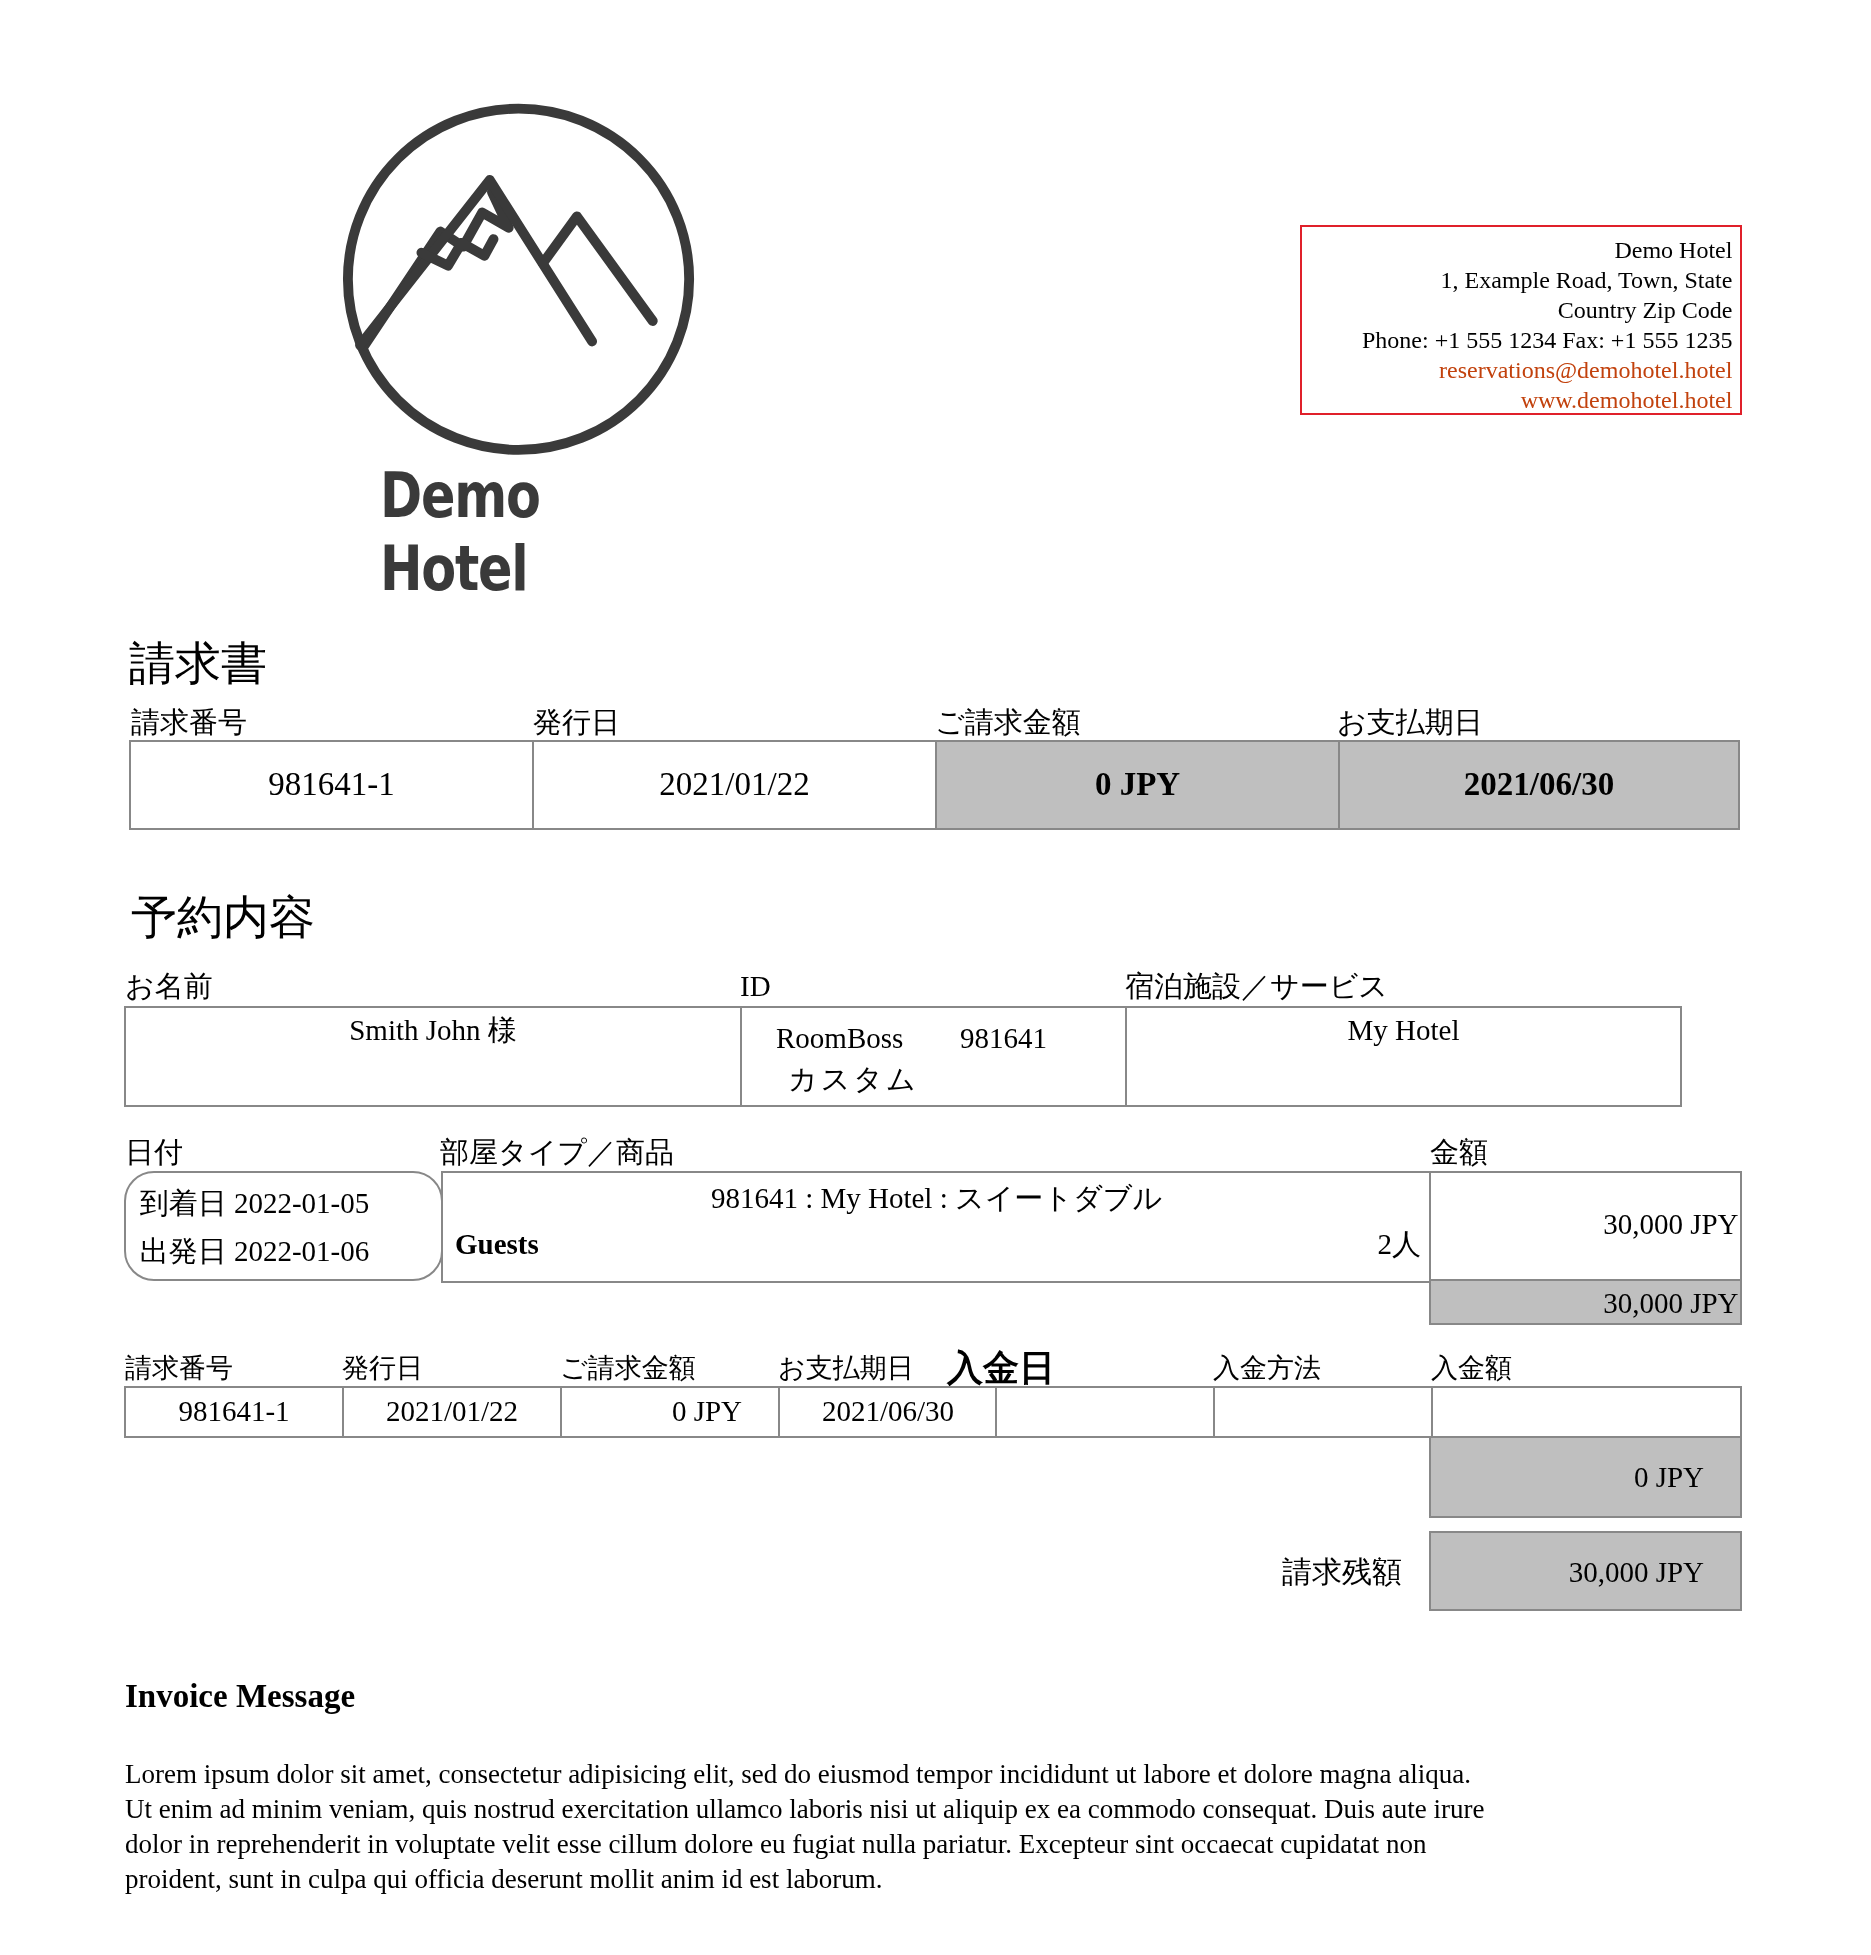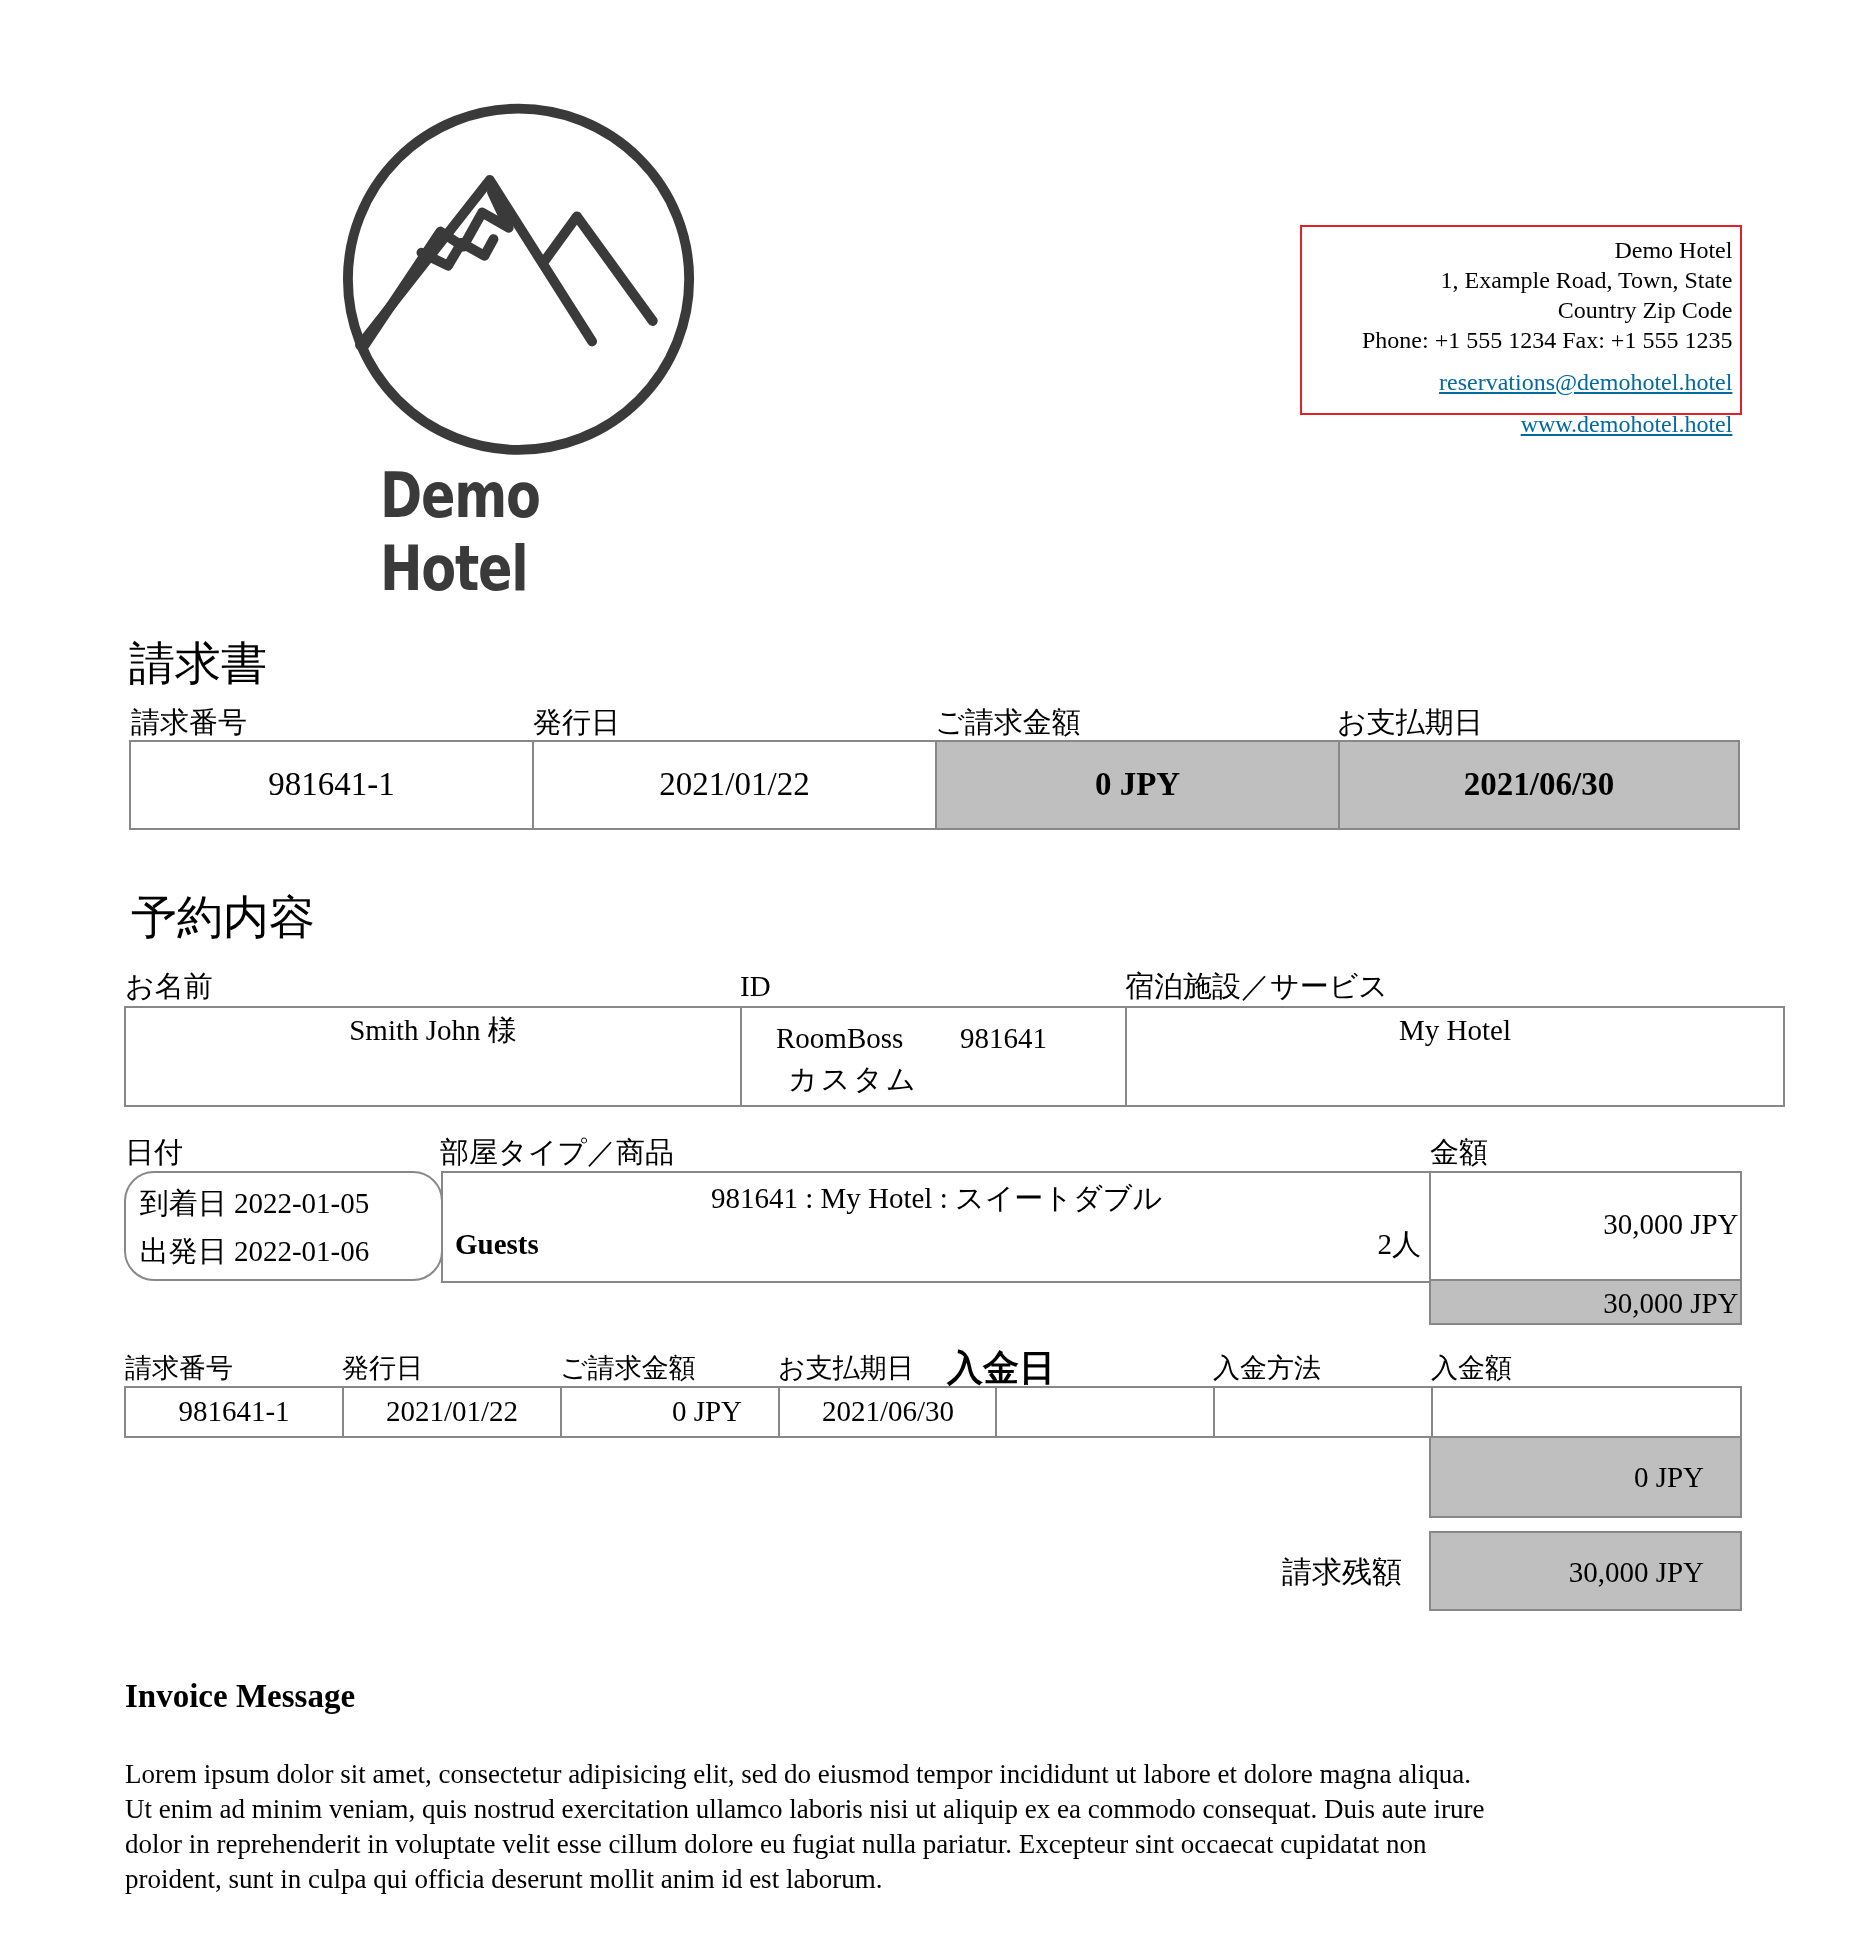--- a/index.html
+++ b/index.html
@@ -5,21 +5,21 @@
   html, body { margin: 0; padding: 0; background: #ffffff; }
   body { width: 1872px; height: 1955px; position: relative; overflow: hidden;
          font-family: "Liberation Serif", "DejaVu Serif", serif; color: #000; }
   .abs { position: absolute; }
   .logo-wrap { left: 334px; top: 95px; width: 410px; height: 455px; }
   .logo-text { position: absolute; left: 46px; top: 364px; width: 319px; text-align: left;
                font-family: "DejaVu Sans", "Liberation Sans", sans-serif; font-weight: bold;
                font-size: 62px; color: #3a3a3a; letter-spacing: -1.5px; transform: scaleX(0.82); transform-origin: left top; }
   .addr-box { left: 1300px; top: 225px; width: 442px; height: 190px; border: 2.3px solid #e0202a; box-sizing: border-box;
               padding: 7.6px 7.6px 0 0; text-align: right; font-size: 24px; line-height: 30px; }
-  .addr-box a { color: #0369a1; text-decoration: underline; display: block; margin-top: 12px; }
+  .addr-box a { color: #c2410c; display: block; }
   .addr-box div { display: block; }
   .title { font-size: 46px; line-height: 46px; }
   .hdr { font-size: 29px; text-align: left; line-height: 30px; }
   .cell { position: absolute; box-sizing: border-box; border: 2.3px solid #888; background: #fff; }
   .shade { background: #bfbfbf; }
   .v40 { font-size: 33px; }
   .bold { font-weight: bold; }
   .center { text-align: center; }
   .right { text-align: right; }
   .txt { font-size: 29px; line-height: 33px; }
@@ -69,21 +69,21 @@
 <div class="abs hdr" style="left:1125px;top:971px;width:607px;">宿泊施設／サービス</div>
 
 <div class="cell" style="left:124px;top:1006px;width:618px;height:101px;">
   <div class="txt center" style="margin-top:6px;">Smith John 様</div>
 </div>
 <div class="cell" style="left:740px;top:1006px;width:388px;height:101px;">
   <div class="txt" style="position:absolute;left:34px;top:13.7px;">RoomBoss</div>
   <div class="txt" style="position:absolute;left:218px;top:13.7px;">981641</div>
   <div class="txt" style="position:absolute;left:46px;top:55px;letter-spacing:3px;">カスタム</div>
 </div>
-<div class="cell" style="left:1125px;top:1006px;width:660px;height:101px;font-family:Liberation Serif, serif;">
+<div class="cell" style="left:1125px;top:1006px;width:557px;height:101px;font-family:Liberation Serif, serif;">
   <div class="txt center" style="margin-top:6px;">My Hotel</div>
 </div>
 
 <div class="abs hdr" style="left:125px;top:1137px;width:315px;">日付</div>
 <div class="abs hdr" style="left:440px;top:1137px;width:990px;">部屋タイプ／商品</div>
 <div class="abs hdr" style="left:1430px;top:1137px;width:311px;">金額</div>
 
 <div class="cell" style="left:124px;top:1171px;width:319px;height:110px;border-radius:30px;">
   <div class="txt" style="position:absolute;left:13.7px;top:13.7px;">
     <span>到着日</span>

